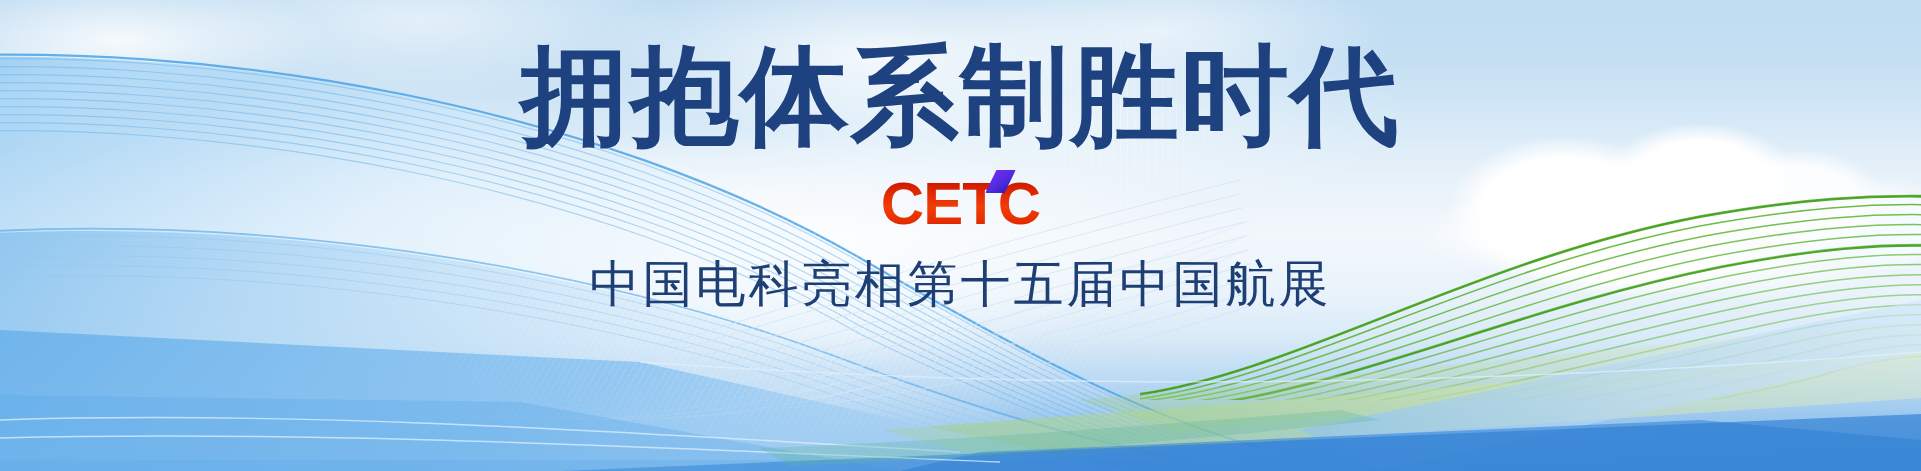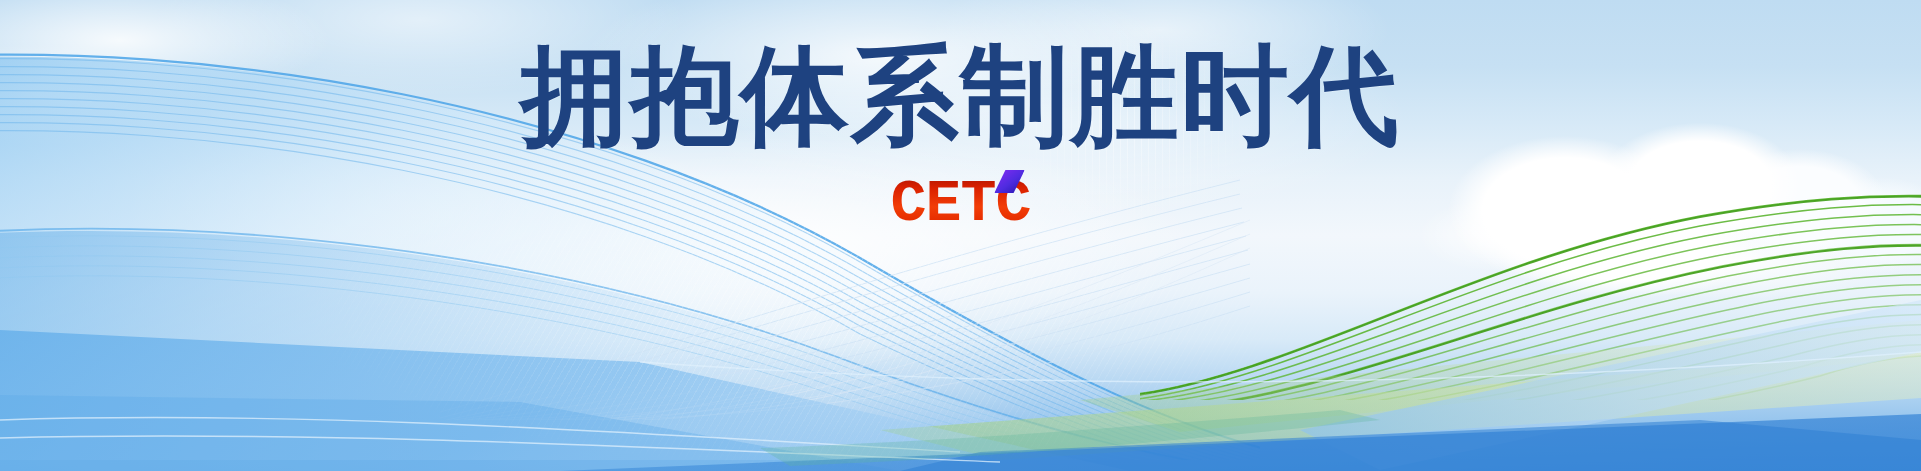--- a/index.html
+++ b/index.html
@@ -97,21 +97,21 @@
     height: 62px;
     display: flex;
     align-items: center;
     justify-content: center;
   }
   .logo-text {
     font-size: 60px;
     font-weight: 800;
     letter-spacing: -1px;
     line-height: 1;
-    font-family: Liberation Mono, monospace;
+    font-family: Liberation Sans, sans-serif;
     background: linear-gradient(to bottom, #a61404 0%, #d92000 22%, #f23d07 55%, #e62e00 78%, #c01605 100%);
     -webkit-background-clip: text;
     background-clip: text;
     color: transparent;
     position: relative;
   }
   .logo-accent {
     position: absolute;
     width: 23px;
     height: 23px;
@@ -292,15 +292,16 @@
 
   <div class="content">
 
     <div class="headline">拥抱体系制胜时代</div>
 
     <div class="logo-wrap">
       <div class="logo-text">CETC</div>
       <span class="logo-accent"></span>
     </div>
 
+    <div class="subtitle">中国电科亮相第十五届中国航展</div>
 
   </div>
 </div>
 
 </body></html>

